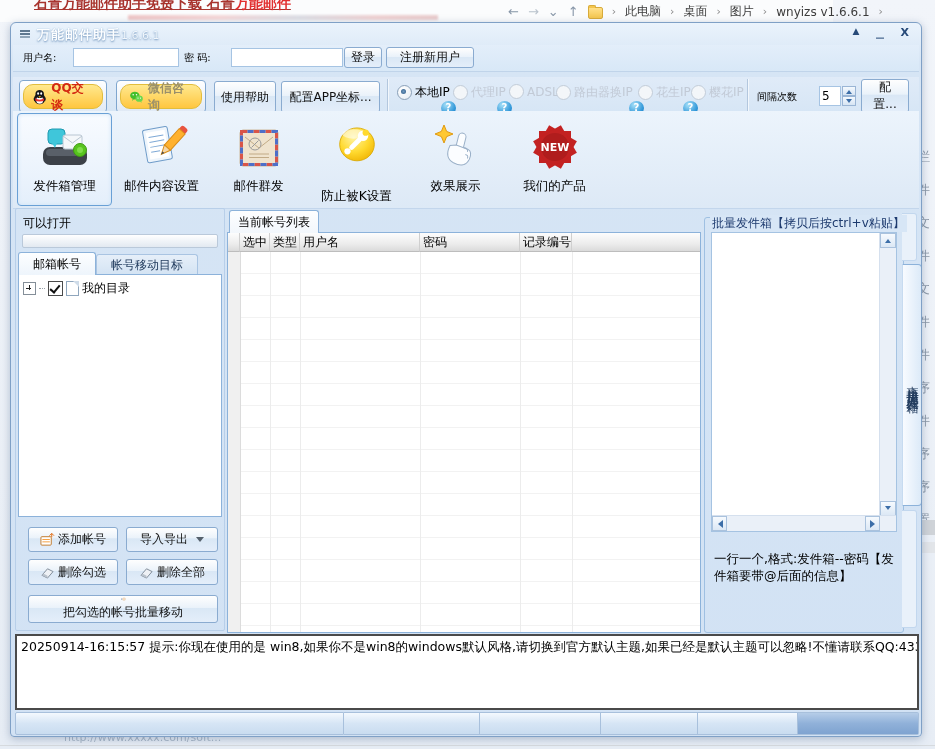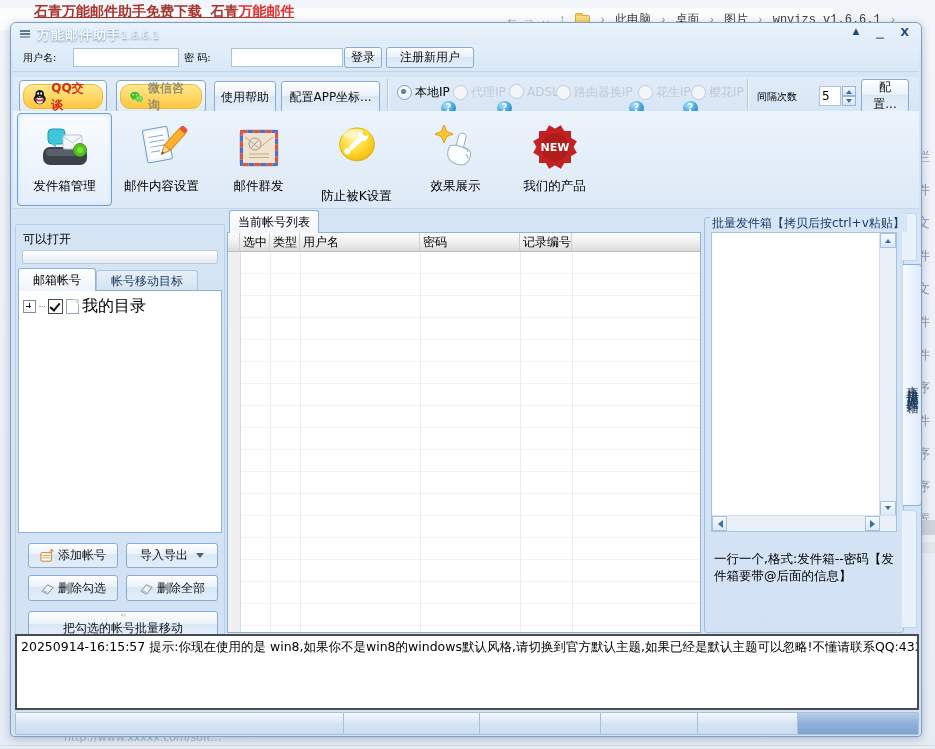--- a/index.html
+++ b/index.html
@@ -2,21 +2,21 @@
 <html><head>
 <meta charset="utf-8">
 <style>
   html,body{margin:0;padding:0;}
   body{
     width:935px;height:749px;position:relative;overflow:hidden;
     font-family:"DejaVu Sans","Liberation Sans",sans-serif;
     background:linear-gradient(#f2f5fa,#e7edf5);
   }
   
-  .bg-top{position:absolute;top:8px;left:0;width:833px;height:22px;background:#fbfcfd;font-family:Liberation Mono, monospace;}
+  .bg-top{position:absolute;top:0;left:0;width:833px;height:22px;background:#fbfcfd;}
   .red-link{position:absolute;top:-5px;left:34px;font-size:14px;font-weight:bold;
     color:#a8342e;text-decoration:underline;white-space:nowrap;max-width:478px;overflow:hidden;}
   .red-link .hot{color:#e23030;}
   .blur-line{position:absolute;top:15px;left:128px;width:310px;height:5px;opacity:.35;filter:blur(1px);
     background:linear-gradient(90deg,#d66 0,#e99 30%,#aab 55%,#d88 80%,#c77 100%);}
   .explorer{position:absolute;top:2px;left:508px;height:19px;display:flex;align-items:center;gap:9px;
     font-size:12px;color:#3c3c3c;white-space:nowrap;}
   .nav-glyph{color:#8796a8;font-size:13px;}
   .nav-glyph.dim{color:#b9c2cc;}
   .folder-icon{width:13px;height:10px;background:linear-gradient(#ffe08a,#f4c64e);
@@ -98,21 +98,21 @@
   .bigbar{position:absolute;top:88px;left:2px;right:2px;height:97px;
     background:linear-gradient(#ecf4fc,#dde9f6);border-bottom:1px solid #c3d6ec;}
   .tool-item{position:absolute;top:2px;width:95px;height:93px;display:flex;flex-direction:column;
     align-items:center;box-sizing:border-box;border:1px solid transparent;}
   .tool-item.selected{border:1px solid #69a0d6;border-radius:4px;
     background:linear-gradient(#f8fbff,#e4effb);box-shadow:inset 0 0 4px #cfe3f6;}
   .ticon{margin-top:7px;width:52px;height:52px;}
   .tlabel{margin-top:5px;font-size:12.5px;color:#000;white-space:nowrap;}
 
   
-  .leftpanel{position:absolute;left:4px;top:201px;width:210px;height:423px;
+  .leftpanel{position:absolute;left:4px;top:185px;width:210px;height:423px;
     border:1px solid #b8cfe9;border-radius:2px;box-sizing:border-box;padding-left:20px;}
   .open-label{position:absolute;left:7px;top:6px;font-size:12px;color:#000;}
   .pbar{position:absolute;left:6px;top:25px;width:194px;height:12px;
     border:1px solid #bac9da;background:linear-gradient(#fff,#e2e9f1);border-radius:2px;}
   .ltab{position:absolute;font-size:12px;display:flex;align-items:center;justify-content:center;
     box-sizing:border-box;border-radius:3px 3px 0 0;}
   .ltab.active{left:2px;top:43px;width:78px;height:23px;z-index:2;color:#000;
     background:linear-gradient(#fdfeff,#eef5fc);border:1px solid #8cb2da;border-bottom:none;}
   .ltab.inactive{left:80px;top:45px;width:102px;height:21px;color:#223c5e;
     background:linear-gradient(#e6eff9,#d3e3f3);border:1px solid #a9c4e2;border-bottom:none;}
@@ -122,21 +122,21 @@
   .exp{width:11px;height:11px;border:1px solid #848e98;background:#fff;position:relative;flex:none;}
   .exp::before{content:"";position:absolute;left:2px;top:4.5px;width:5px;height:1px;background:#222;}
   .exp::after{content:"";position:absolute;left:4.5px;top:2px;width:1px;height:5px;background:#222;}
   .dotline{width:6px;border-top:1px dotted #98a0a8;flex:none;}
   .cb{width:13px;height:13px;border:1px solid #4a4a4a;background:#fff;position:relative;flex:none;}
   .cb::after{content:"";position:absolute;left:3px;top:1px;width:4px;height:8px;
     border-right:2px solid #101010;border-bottom:2px solid #101010;transform:rotate(40deg);}
   .pg{width:11px;height:13px;background:#fff;border:1px solid #8fa6bd;position:relative;flex:none;}
   .pg::after{content:"";position:absolute;right:-1px;top:-1px;border:3px solid transparent;
     border-top-color:#cfdce9;border-right-color:#cfdce9;}
-  .treelabel{font-size:16px;color:#000;}
+  .treelabel{font-size:12px;color:#000;}
   .lp-btn{position:absolute;height:25px;}
 
   
   .centerpanel{position:absolute;left:216px;top:187px;width:474px;height:423px;}
   .ctab{position:absolute;left:2px;top:0;width:90px;height:23px;font-size:12px;color:#000;
     display:flex;align-items:center;justify-content:center;z-index:2;
     background:linear-gradient(#fdfeff,#f2f7fc);border:1px solid #8cb2da;border-bottom:none;
     border-radius:3px 3px 0 0;box-sizing:border-box;}
   .tablebox{position:absolute;left:0;top:22px;width:474px;height:401px;background:#fff;
     border:1px solid #8cb2da;box-sizing:border-box;overflow:hidden;}

